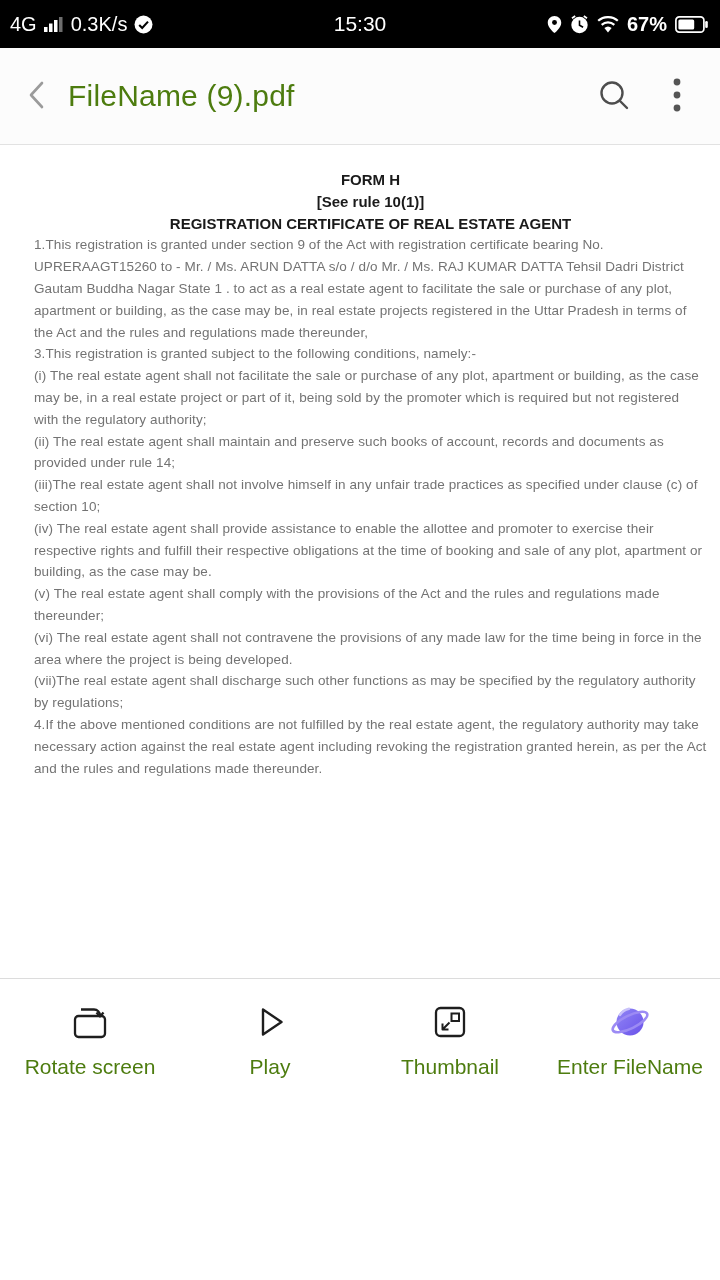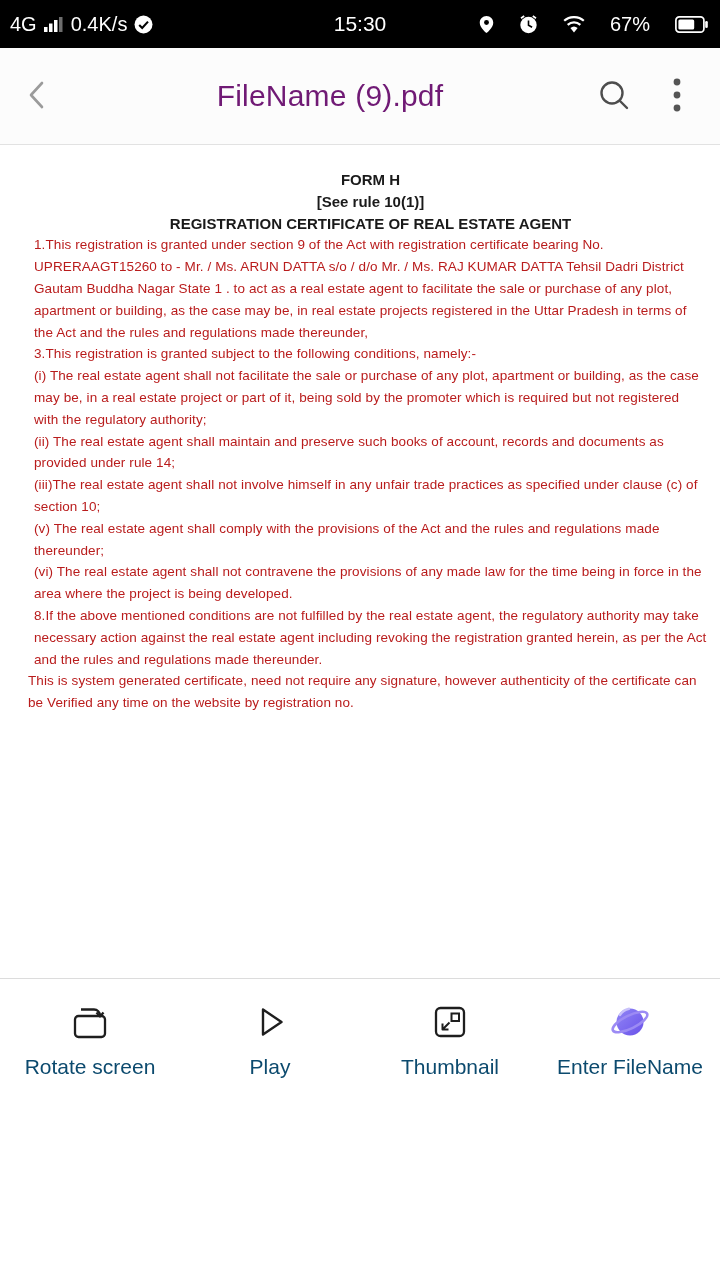--- a/index.html
+++ b/index.html
@@ -5,65 +5,65 @@
   * { box-sizing: border-box; margin: 0; padding: 0; }
   html, body { width: 720px; height: 1280px; }
   body { font-family: "Liberation Sans", sans-serif; background: #ffffff; }
 
   .screen { position: relative; width: 720px; height: 1096px; background: #fff; overflow: hidden; display: flex; flex-direction: column; }
 
   
   .status-bar { height: 48px; background: #000; color: #fff; display: flex; align-items: center;
                 padding: 0 12px 0 10px; font-size: 20px; position: relative; flex: 0 0 auto; }
   .sb-group { display: flex; align-items: center; gap: 7px; position: relative; z-index: 1; }
-  .sb-right { margin-left: auto; gap: 25px; }
+  .sb-right { margin-left: auto; gap: 8px; font-weight: bold; }
   .sb-center { position: absolute; left: 0; right: 0; text-align: center; font-size: 21px; pointer-events: none; }
   .sb-icon { display: flex; align-items: center; }
 
   
   .app-bar { height: 97px; background: #fcfcfc; border-bottom: 1px solid #e2e2e2;
              display: flex; align-items: center; padding: 0 26px 0 16px; flex: 0 0 auto; }
   .icon-btn { background: none; border: none; padding: 0; display: flex; align-items: center;
               justify-content: center; cursor: pointer; }
   .back-btn { width: 44px; height: 48px; }
-  .title { font-size: 30px; color: #701a75; margin-left: 8px; flex: 1; white-space: nowrap;
-           overflow: hidden; text-overflow: ellipsis; letter-spacing: 0.2px; text-align: center; }
+  .title { font-size: 30px; color: #4d7c0f; margin-left: 8px; flex: 1; white-space: nowrap;
+           overflow: hidden; text-overflow: ellipsis; letter-spacing: 0.2px; }
   .search-btn { width: 44px; height: 48px; margin-right: 24px; }
   .menu-btn { width: 34px; height: 48px; }
 
   
   .content { flex: 1; overflow: hidden; background: #fff; padding: 24px 13px 0 34px; }
   .doc-h { font-size: 15px; line-height: 21.8px; font-weight: bold; text-align: center; color: #1a1a1a; }
-  .doc-p { font-size: 13.5px; line-height: 21.8px; color: #b91c1c; letter-spacing: 0.1px; }
+  .doc-p { font-size: 13.5px; line-height: 21.8px; color: #737373; letter-spacing: 0.1px; }
   .doc-p.flush { margin-left: -6px; }
 
   
   .bottom-bar { height: 118px; background: #fff; border-top: 1px solid #dcdcdc; display: flex; flex: 0 0 auto; }
   .tool { flex: 1; background: none; border: none; display: flex; flex-direction: column;
           align-items: center; justify-content: center; gap: 9px; cursor: pointer; padding-top: 2px; }
   .tool-icon { display: flex; align-items: center; justify-content: center; height: 48px; }
-  .tool-label { font-size: 21px; color: #0c4a6e; white-space: nowrap; }
+  .tool-label { font-size: 21px; color: #4d7c0f; white-space: nowrap; }
 </style>
 </head>
 <body>
 
 <div class="screen">
 
   <header class="status-bar">
     <div class="sb-group sb-left">
       <span>4G</span>
       <span class="sb-icon">
         <svg width="20" height="15" viewBox="0 0 20 15">
           <rect x="0" y="10" width="3.5" height="5" fill="#fff"></rect>
           <rect x="5" y="6.5" width="3.5" height="8.5" fill="#fff"></rect>
           <rect x="10" y="3" width="3.5" height="12" fill="#fff"></rect>
           <rect x="15" y="0" width="3.5" height="15" fill="#6e6e6e"></rect>
         </svg>
       </span>
-      <span>0.4K/s</span>
+      <span>0.3K/s</span>
       <span class="sb-icon">
         <svg width="19" height="19" viewBox="0 0 19 19">
           <circle cx="9.5" cy="9.5" r="9" fill="#fff"></circle>
           <path d="M5.2 10 L8.2 13 L14 6.6" fill="none" stroke="#000" stroke-width="2.1"></path>
         </svg>
       </span>
     </div>
 
     <div class="sb-center">15:30</div>
 
@@ -129,24 +129,25 @@
 
   <main class="content">
     <p class="doc-h">FORM H</p>
     <p class="doc-h">[See rule 10(1)]</p>
     <p class="doc-h">REGISTRATION CERTIFICATE OF REAL ESTATE AGENT</p>
     <p class="doc-p">1.This registration is granted under section 9 of the Act with registration certificate bearing No. UPRERAAGT15260 to - Mr. / Ms. ARUN DATTA s/o / d/o Mr. / Ms. RAJ KUMAR DATTA Tehsil Dadri District Gautam Buddha Nagar State 1 . to act as a real estate agent to facilitate the sale or purchase of any plot, apartment or building, as the case may be, in real estate projects registered in the Uttar Pradesh in terms of the Act and the rules and regulations made thereunder,</p>
     <p class="doc-p">3.This registration is granted subject to the following conditions, namely:-</p>
     <p class="doc-p">(i) The real estate agent shall not facilitate the sale or purchase of any plot, apartment or building, as the case may be, in a real estate project or part of it, being sold by the promoter which is required but not registered with the regulatory authority;</p>
     <p class="doc-p">(ii) The real estate agent shall maintain and preserve such books of account, records and documents as provided under rule 14;</p>
     <p class="doc-p">(iii)The real estate agent shall not involve himself in any unfair trade practices as specified under clause (c) of section 10;</p>
+    <p class="doc-p">(iv) The real estate agent shall provide assistance to enable the allottee and promoter to exercise their respective rights and fulfill their respective obligations at the time of booking and sale of any plot, apartment or building, as the case may be.</p>
     <p class="doc-p">(v) The real estate agent shall comply with the provisions of the Act and the rules and regulations made thereunder;</p>
     <p class="doc-p">(vi) The real estate agent shall not contravene the provisions of any made law for the time being in force in the area where the project is being developed.</p>
-    <p class="doc-p">8.If the above mentioned conditions are not fulfilled by the real estate agent, the regulatory authority may take necessary action against the real estate agent including revoking the registration granted herein, as per the Act and the rules and regulations made thereunder.</p>
-    <p class="doc-p flush">This is system generated certificate, need not require any signature, however authenticity of the certificate can be Verified any time on the website by registration no.</p>
+    <p class="doc-p">(vii)The real estate agent shall discharge such other functions as may be specified by the regulatory authority by regulations;</p>
+    <p class="doc-p">4.If the above mentioned conditions are not fulfilled by the real estate agent, the regulatory authority may take necessary action against the real estate agent including revoking the registration granted herein, as per the Act and the rules and regulations made thereunder.</p>
   </main>
 
   <nav class="bottom-bar">
     <button class="tool">
       <span class="tool-icon">
         <svg width="46" height="46" viewBox="0 0 46 46">
           <rect x="8" y="17" width="30" height="21" rx="3.5" fill="none" stroke="#1e1e1e" stroke-width="2.3"></rect>
           <path d="M14 10.5 h13 a6 6 0 0 1 6 6 v0.5" fill="none" stroke="#1e1e1e" stroke-width="2.3"></path>
           <path d="M29.5 13.5 l3.5 4 3.5-4" fill="none" stroke="#1e1e1e" stroke-width="2.3" stroke-linejoin="round"></path>
         </svg>

